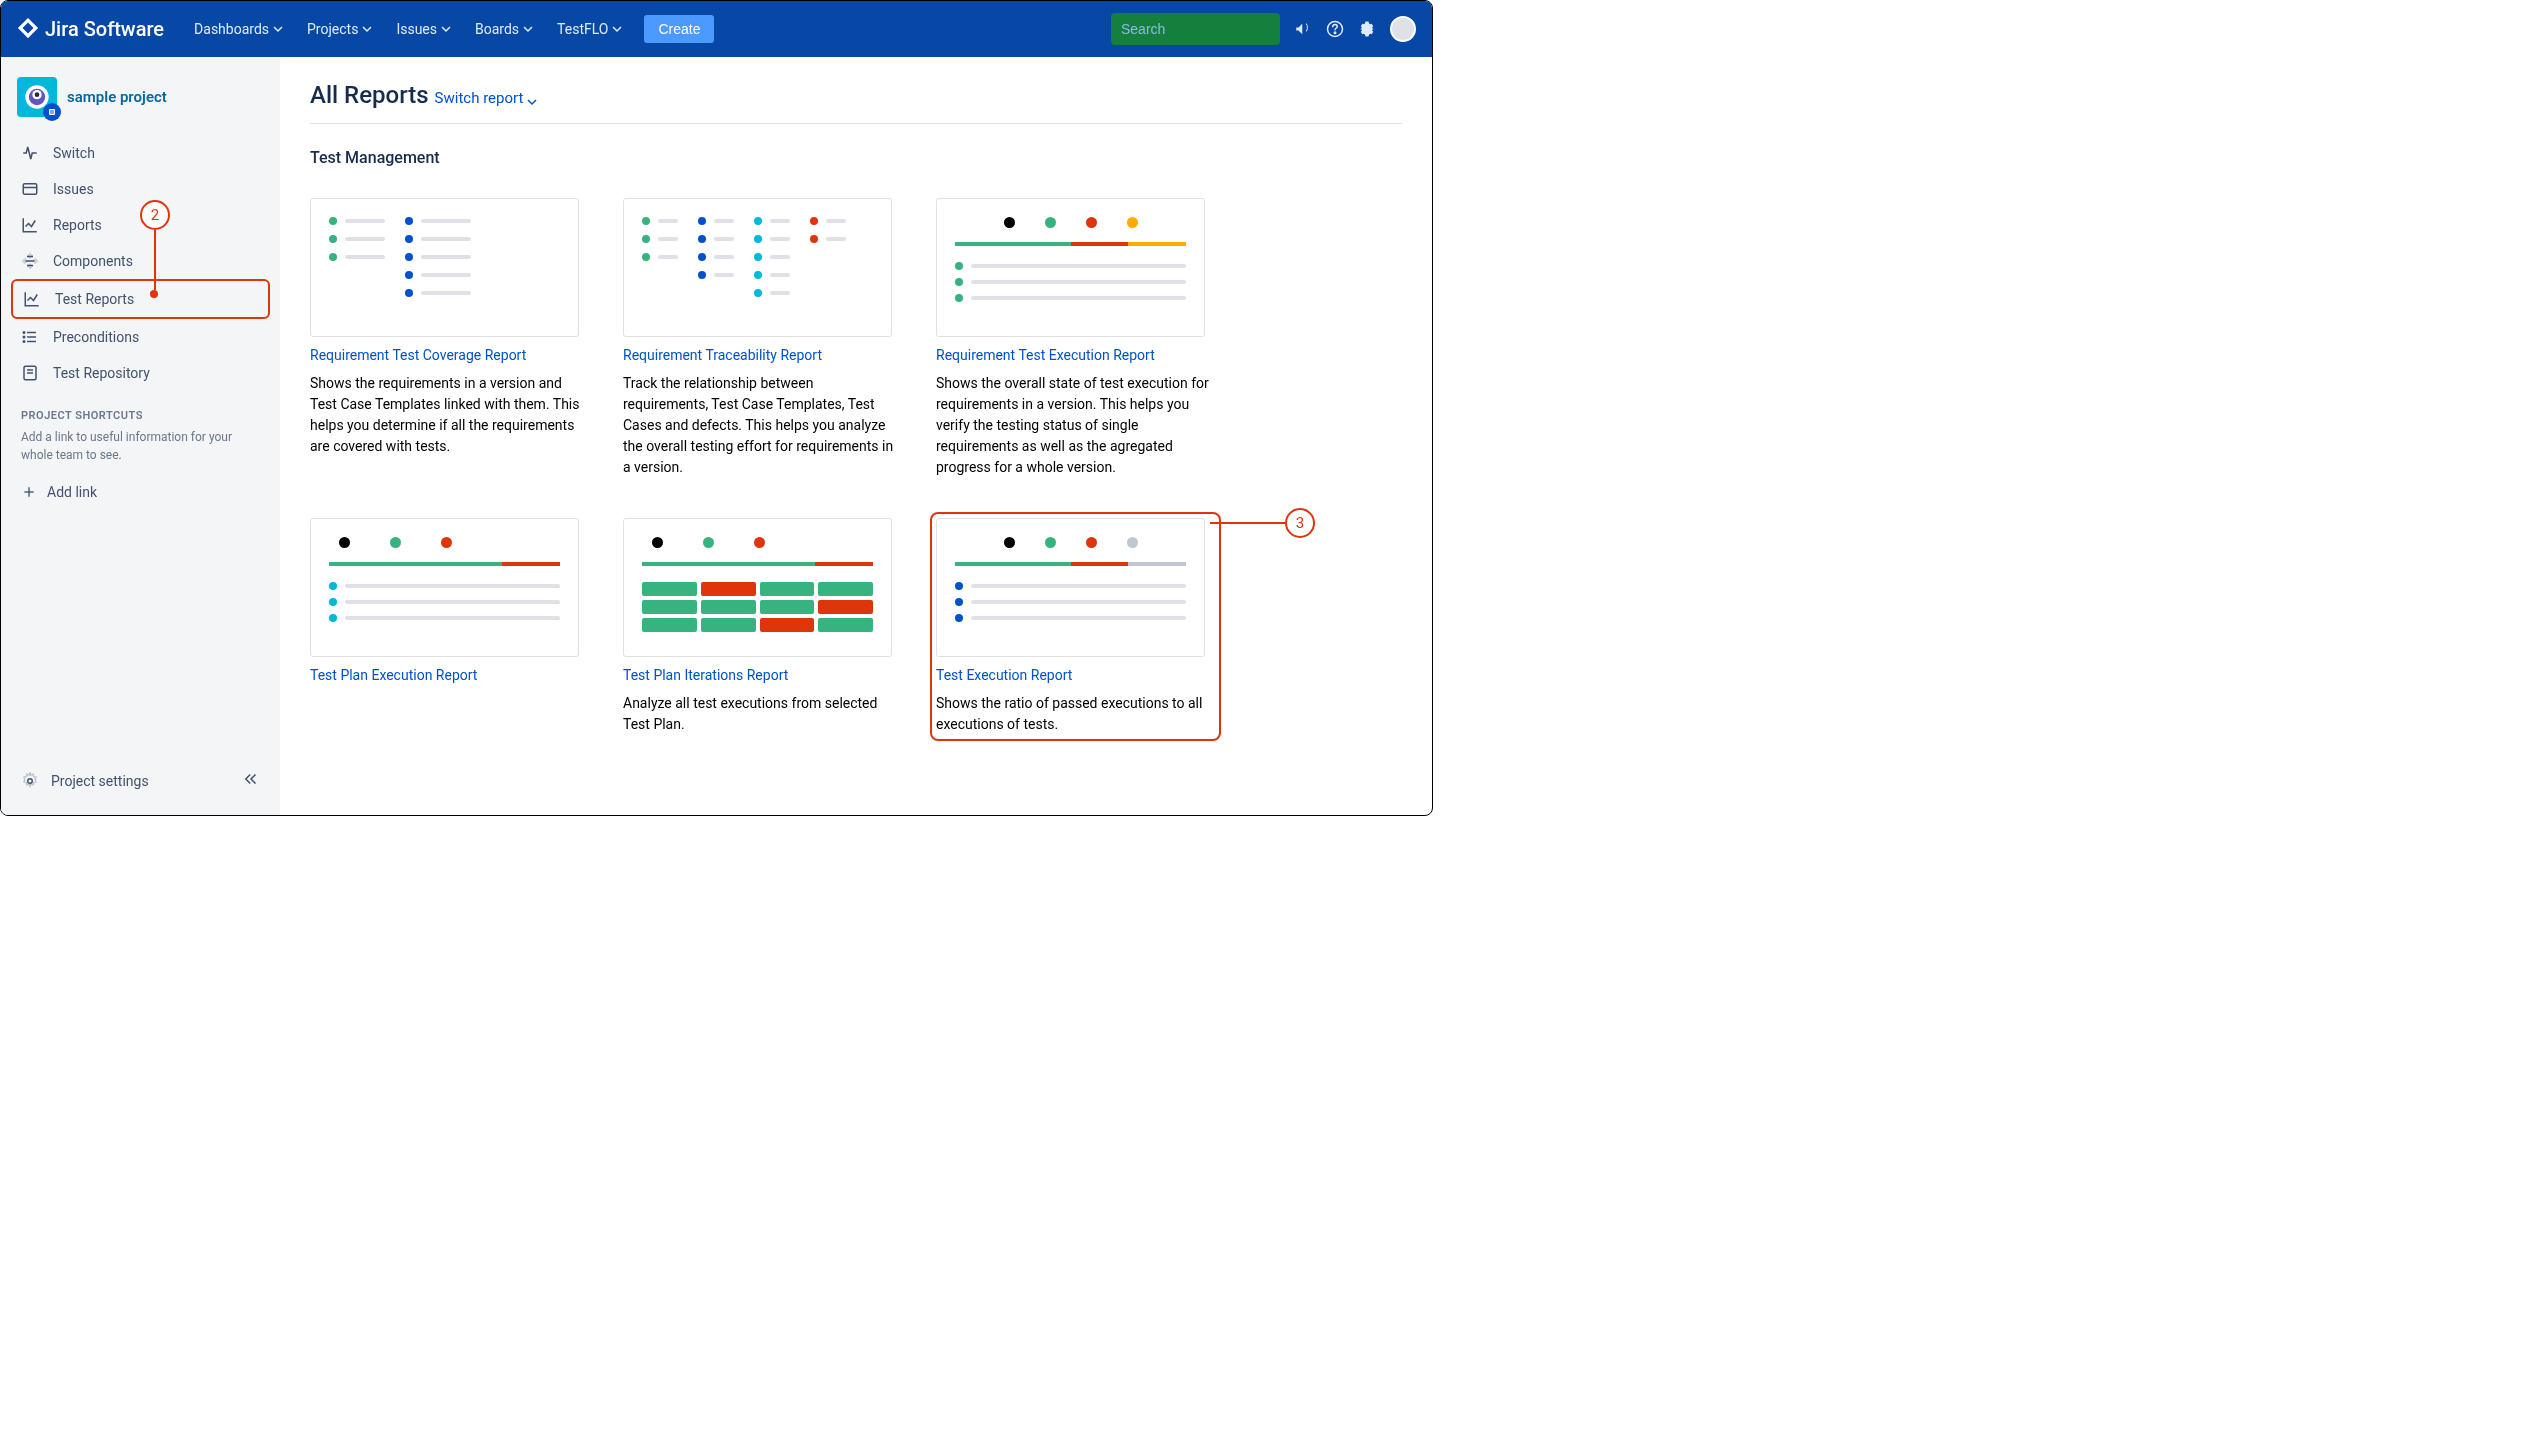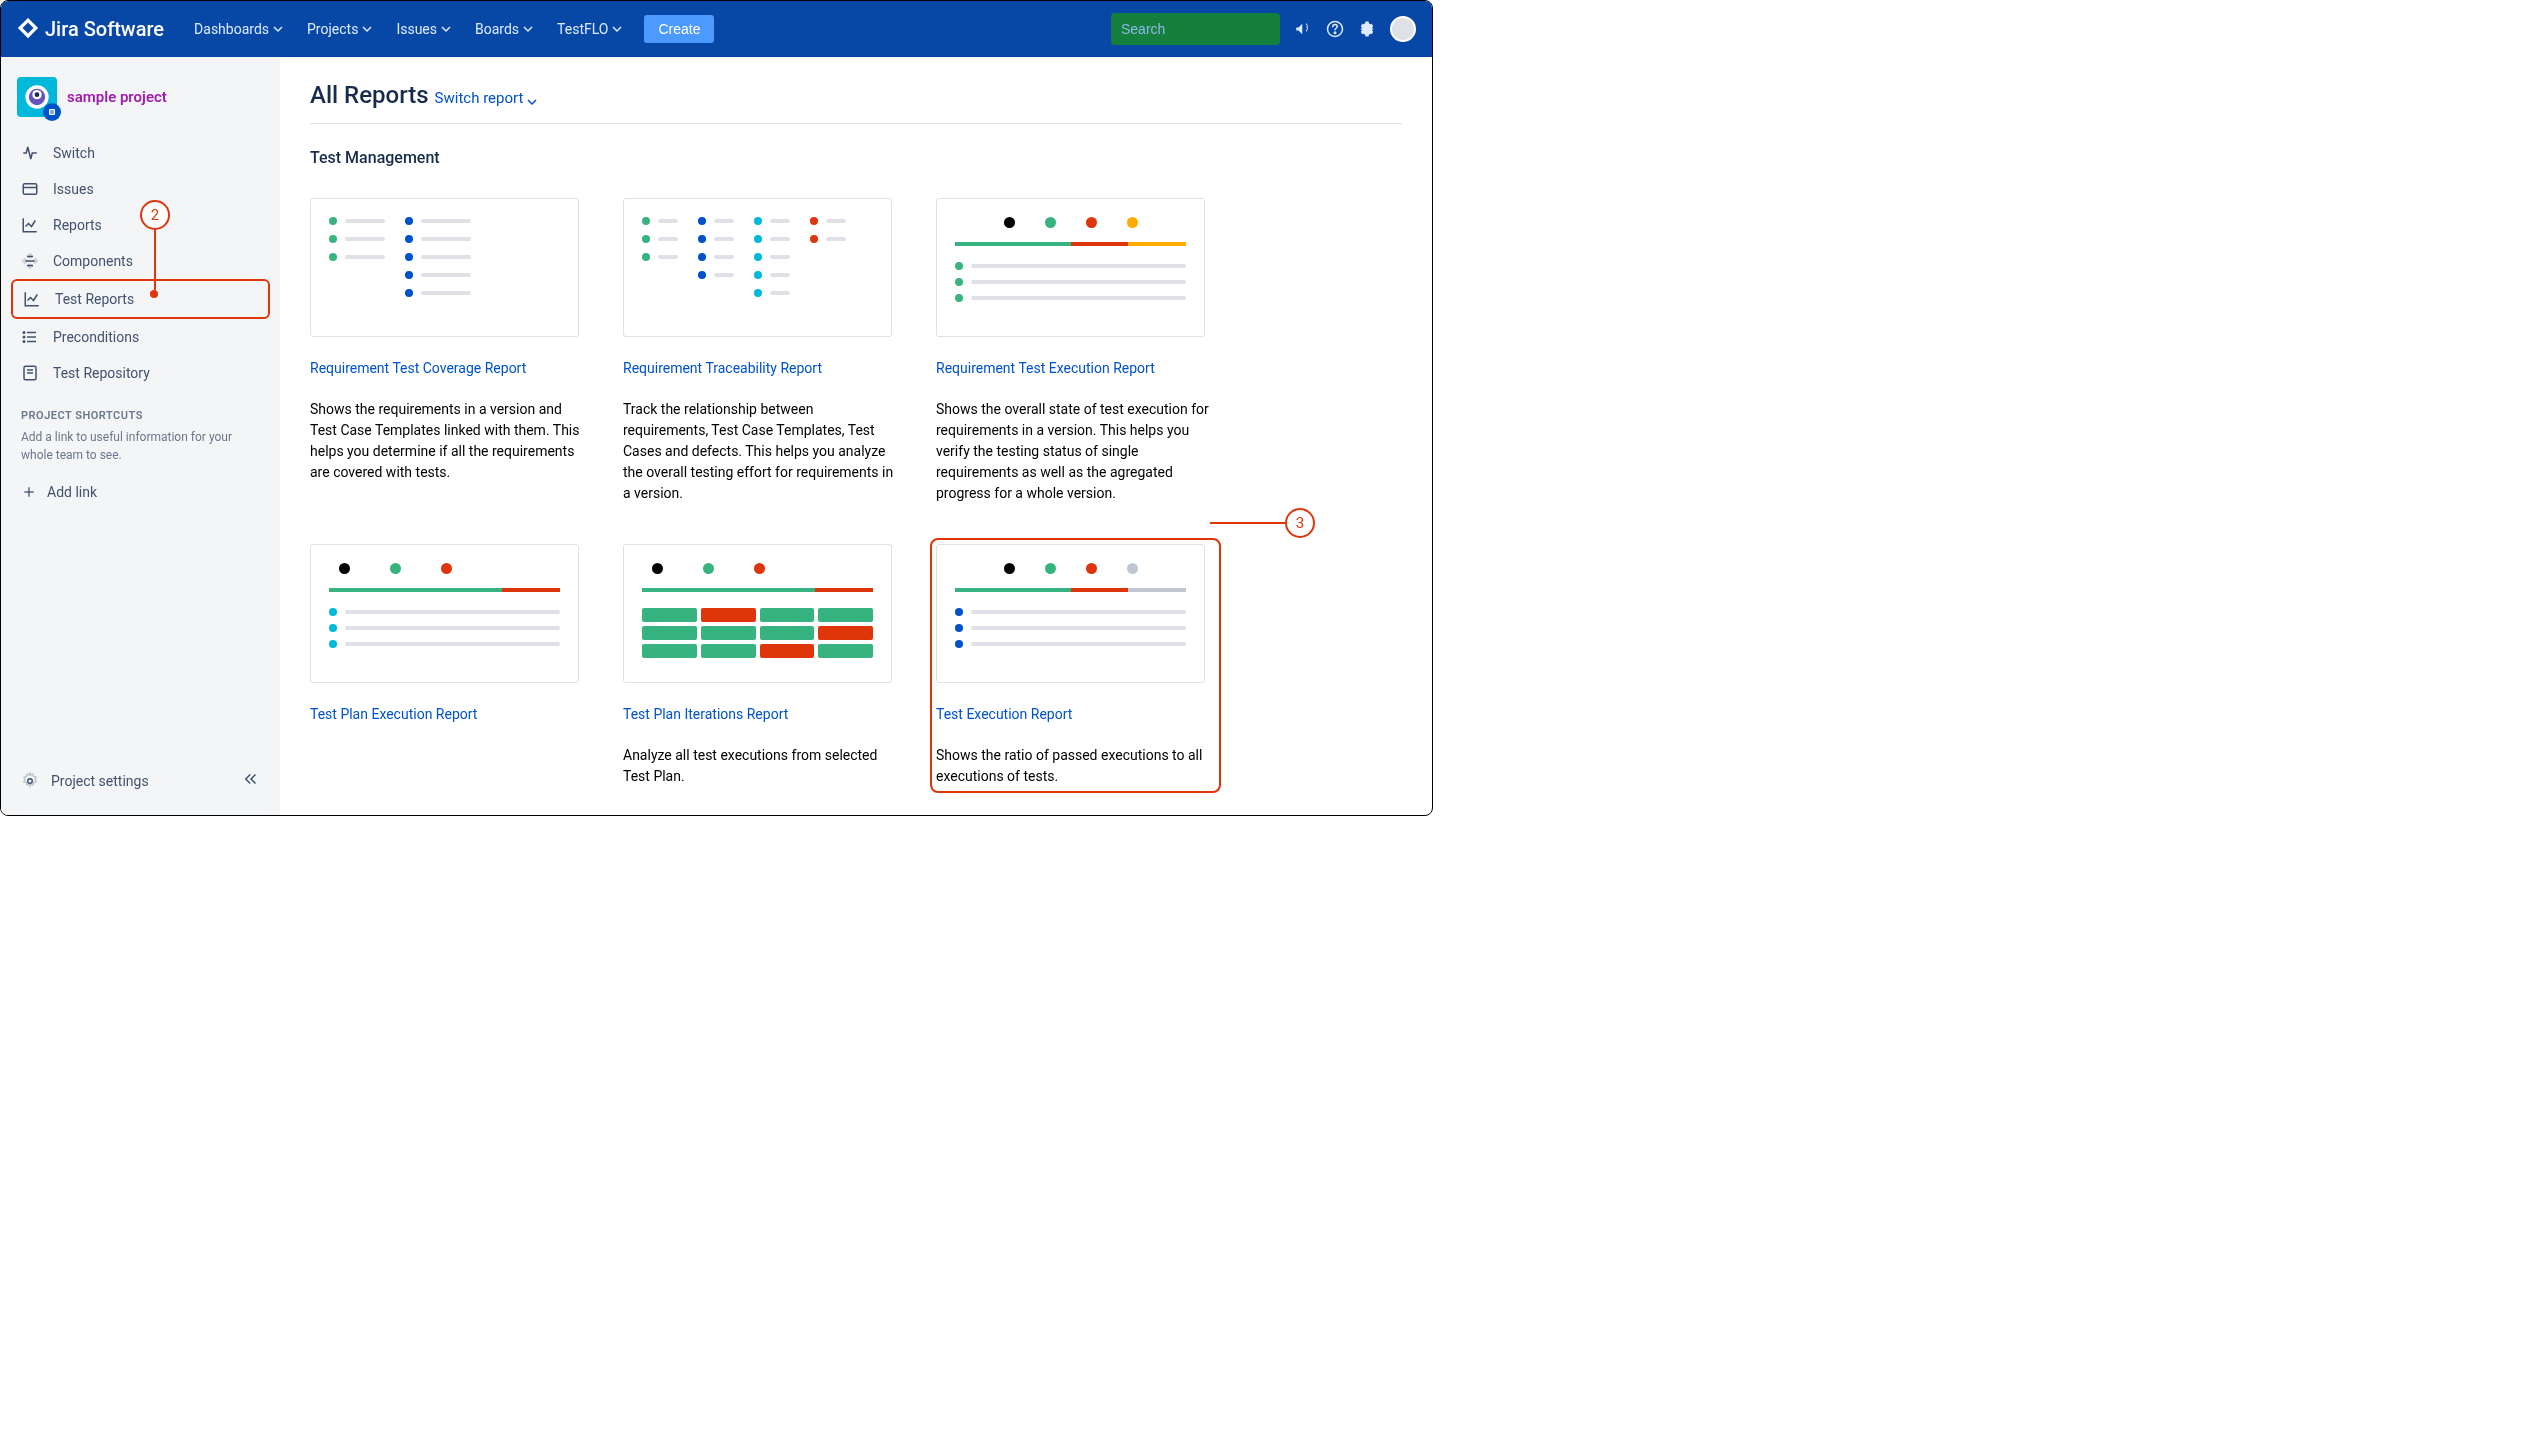--- a/index.html
+++ b/index.html
@@ -19,40 +19,40 @@
 .search-box input { background: transparent; border: none; color: #deebff; outline: none; flex: 1; font-size: 14px; }
 .search-box input::placeholder { color: #8fb8e6; }
 .header-icon { color: #deebff; cursor: pointer; display: flex; }
 .avatar { width: 26px; height: 26px; border-radius: 50%; background: #dfe1e6; border: 2px solid #fff; }
 
 
 .sidebar { position: absolute; top: 56px; bottom: 0; left: 0; width: 279px; background: #f4f5f7; padding: 14px 10px; display: flex; flex-direction: column; }
 .project-header { display: flex; align-items: center; gap: 10px; padding: 6px; margin-bottom: 12px; }
 .project-icon { width: 40px; height: 40px; border-radius: 4px; background: #00b8d9; display: flex; align-items: center; justify-content: center; position: relative; }
 .project-icon-badge { position: absolute; bottom: -4px; right: -4px; width: 18px; height: 18px; background: #0052cc; border-radius: 50%; display: flex; align-items: center; justify-content: center; }
-.project-title { font-weight: 600; font-size: 15px; color: #a21caf; }
+.project-title { font-weight: 600; font-size: 15px; color: #0369a1; }
 .side-nav { list-style: none; }
 .side-nav li { display: flex; align-items: center; gap: 14px; padding: 9px 10px; color: #42526e; cursor: pointer; border-radius: 4px; font-size: 14px; }
 .side-nav li.selected { border: 2px solid #de350b; border-radius: 6px; color: #42526e; }
 .side-nav svg { flex-shrink: 0; }
 .shortcuts-label { font-size: 11px; font-weight: 600; color: #6b778c; text-transform: uppercase; margin: 18px 10px 6px; letter-spacing: 0.5px; }
 .shortcuts-desc { font-size: 12px; color: #6b778c; padding: 0 10px; line-height: 1.5; }
 .add-link { display: flex; align-items: center; gap: 10px; padding: 10px; color: #42526e; cursor: pointer; font-size: 14px; margin-top: 10px; }
 .sidebar-footer { margin-top: auto; display: flex; align-items: center; justify-content: space-between; padding: 10px; color: #42526e; }
 .sidebar-footer-left { display: flex; align-items: center; gap: 12px; cursor: pointer; }
 
 
 .main { position: absolute; top: 56px; left: 279px; right: 0; bottom: 0; padding: 24px 30px; overflow: auto; }
 .page-title-row { display: flex; align-items: baseline; gap: 6px; margin-bottom: 14px; }
 .page-title { font-size: 24px; font-weight: 500; color: #172b4d; }
 .switch-report { color: #0052cc; font-size: 15px; display: flex; align-items: flex-end; gap: 4px; cursor: pointer; }
 .divider { border: none; border-top: 1px solid #dfe1e6; margin-bottom: 24px; }
 .section-title { font-size: 16px; font-weight: 500; margin-bottom: 31px; }
 .cards { display: grid; grid-template-columns: repeat(3, 279px); gap: 40px 34px; }
-.card-item { display: flex; flex-direction: column; gap: 23px; }
+.card-item { display: flex; flex-direction: column; gap: 10px; }
 .card-thumb { width: 269px; height: 139px; border: 1px solid #dfe1e6; border-radius: 3px; background: #fff; padding: 18px; display: flex; flex-direction: column; gap: 8px; }
 .card-title { color: #0052cc; font-size: 14px; cursor: pointer; }
 .card-desc { font-size: 14px; color: #000000; line-height: 1.5; }
 .card-item.highlighted > .card-thumb,
 .card-item.highlighted > .card-title,
 .card-item.highlighted > .card-desc { outline: none; }
 .card-item.highlighted { border: 2px solid #de350b; border-radius: 8px; padding: 4px; margin: -6px; }
 
 
 .callout { position: absolute; border: 2px solid #de350b; border-radius: 50%; width: 30px; height: 30px; display: flex; align-items: center; justify-content: center; color: #de350b; font-size: 15px; background: #fff; z-index: 10; }

